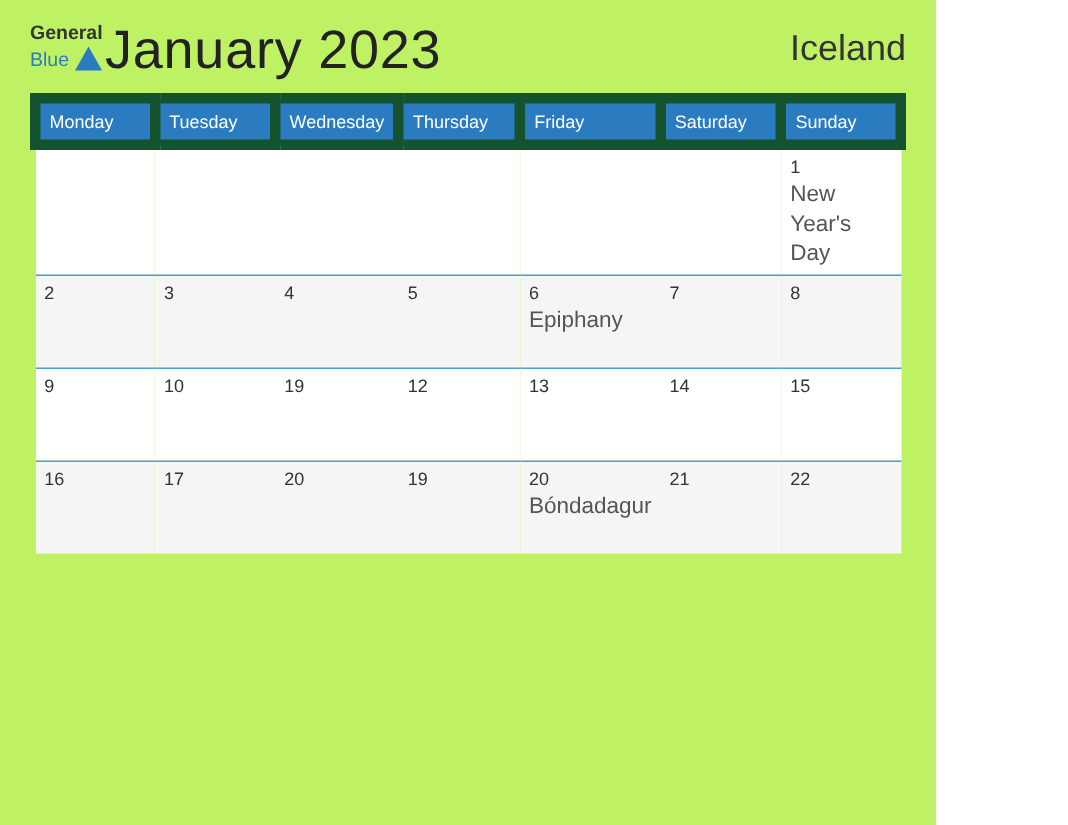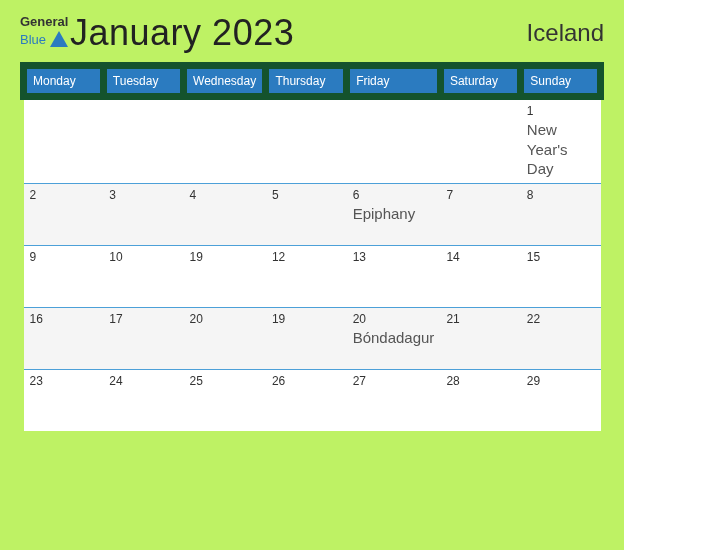--- a/index.html
+++ b/index.html
@@ -209,38 +209,15 @@
             <span class="day-number">20</span>
             <span class="holiday">Bóndadagur</span>
           </td>
           <td>
             <span class="day-number">21</span>
           </td>
           <td>
             <span class="day-number">22</span>
           </td>
         </tr>
-        <tr>
-          <td>
-            <span class="day-number">23</span>
-          </td>
-          <td>
-            <span class="day-number">24</span>
-          </td>
-          <td>
-            <span class="day-number">25</span>
-          </td>
-          <td>
-            <span class="day-number">26</span>
-          </td>
-          <td>
-            <span class="day-number">27</span>
-          </td>
-          <td>
-            <span class="day-number">28</span>
-          </td>
-          <td>
-            <span class="day-number">29</span>
-          </td>
-        </tr>
       </tbody>
   </table>
 </div>
 
 </body></html>

